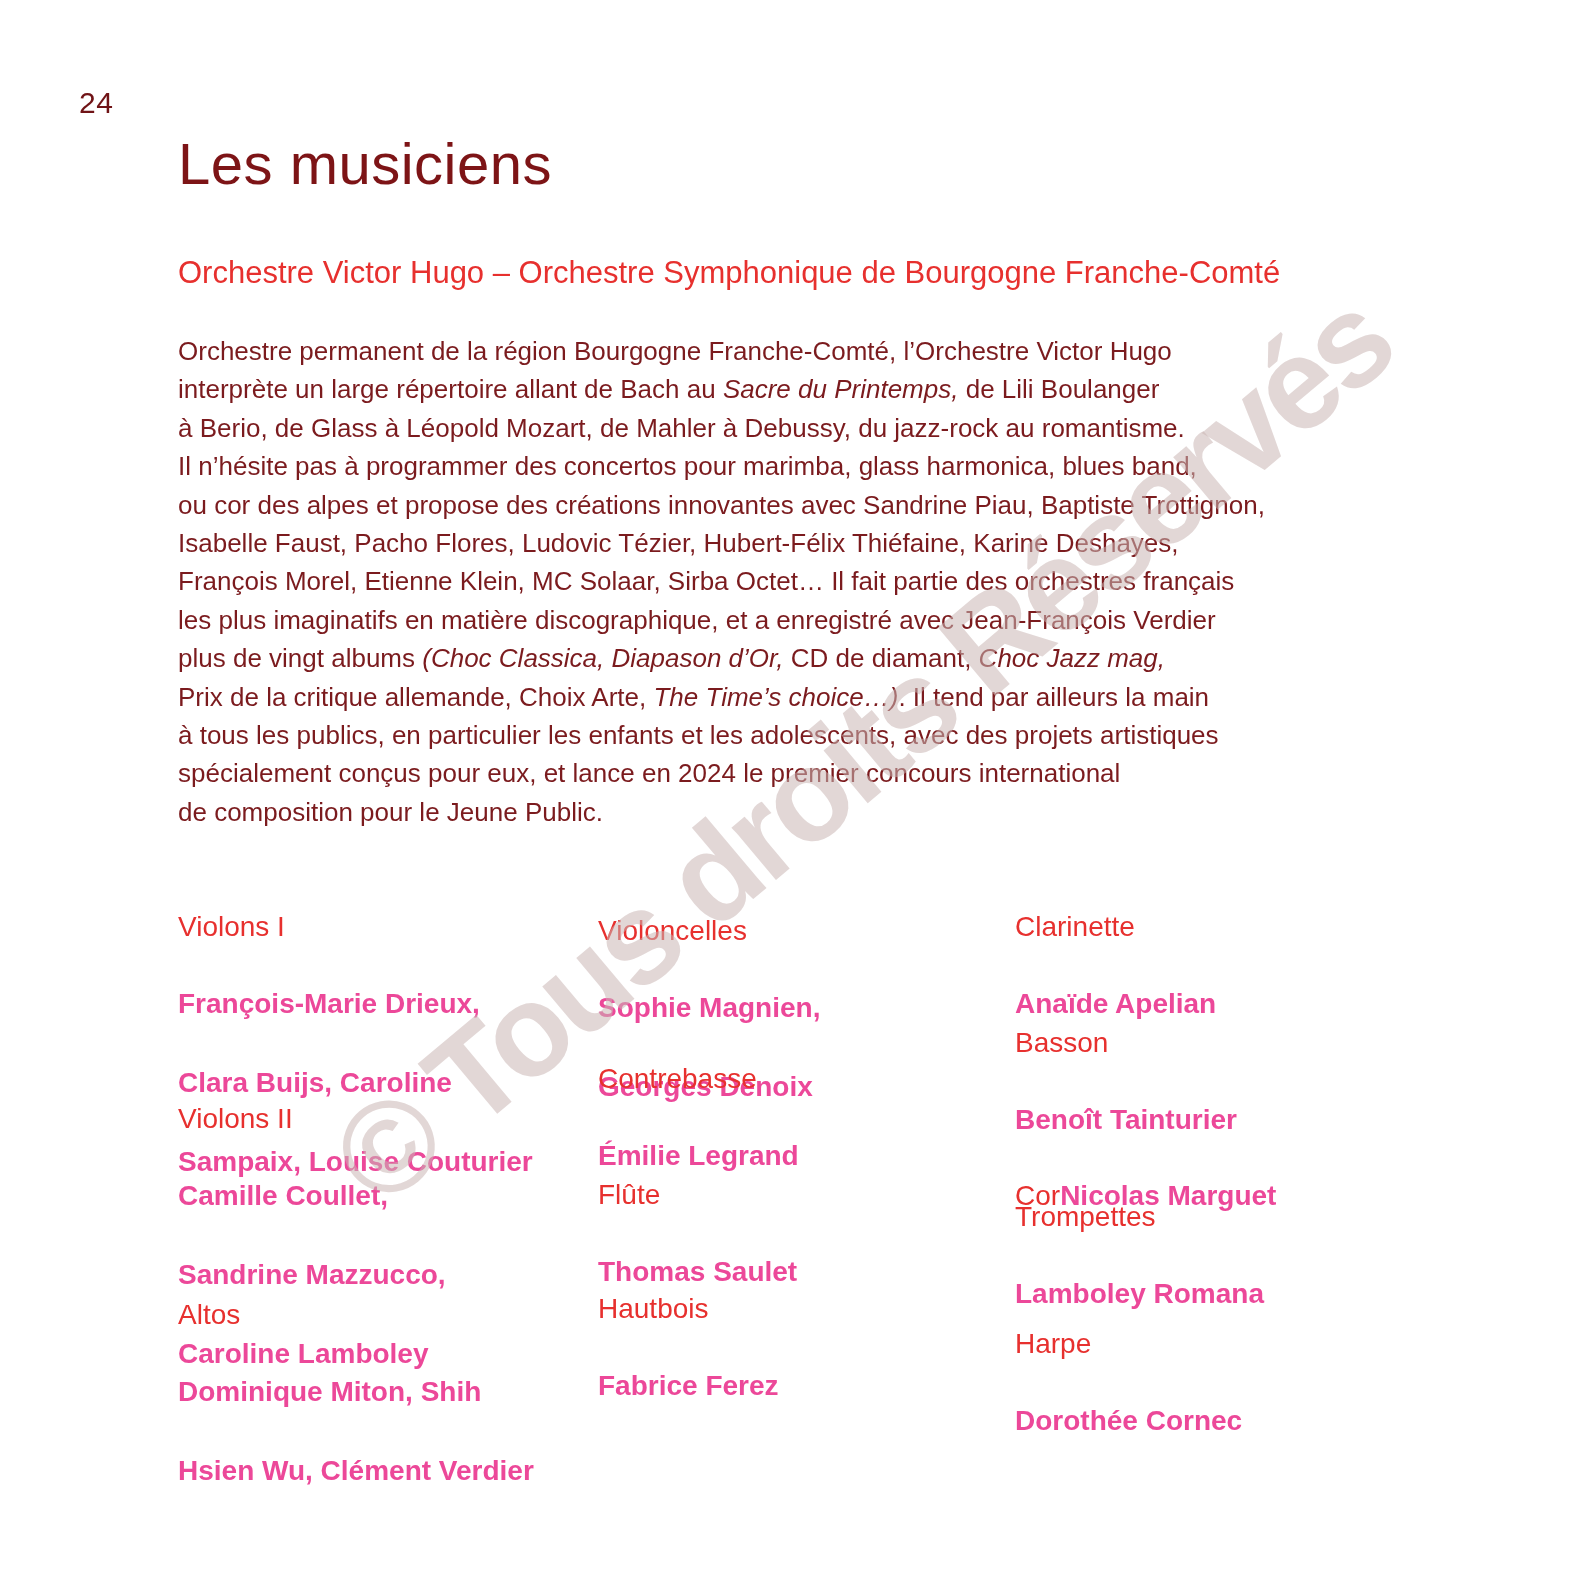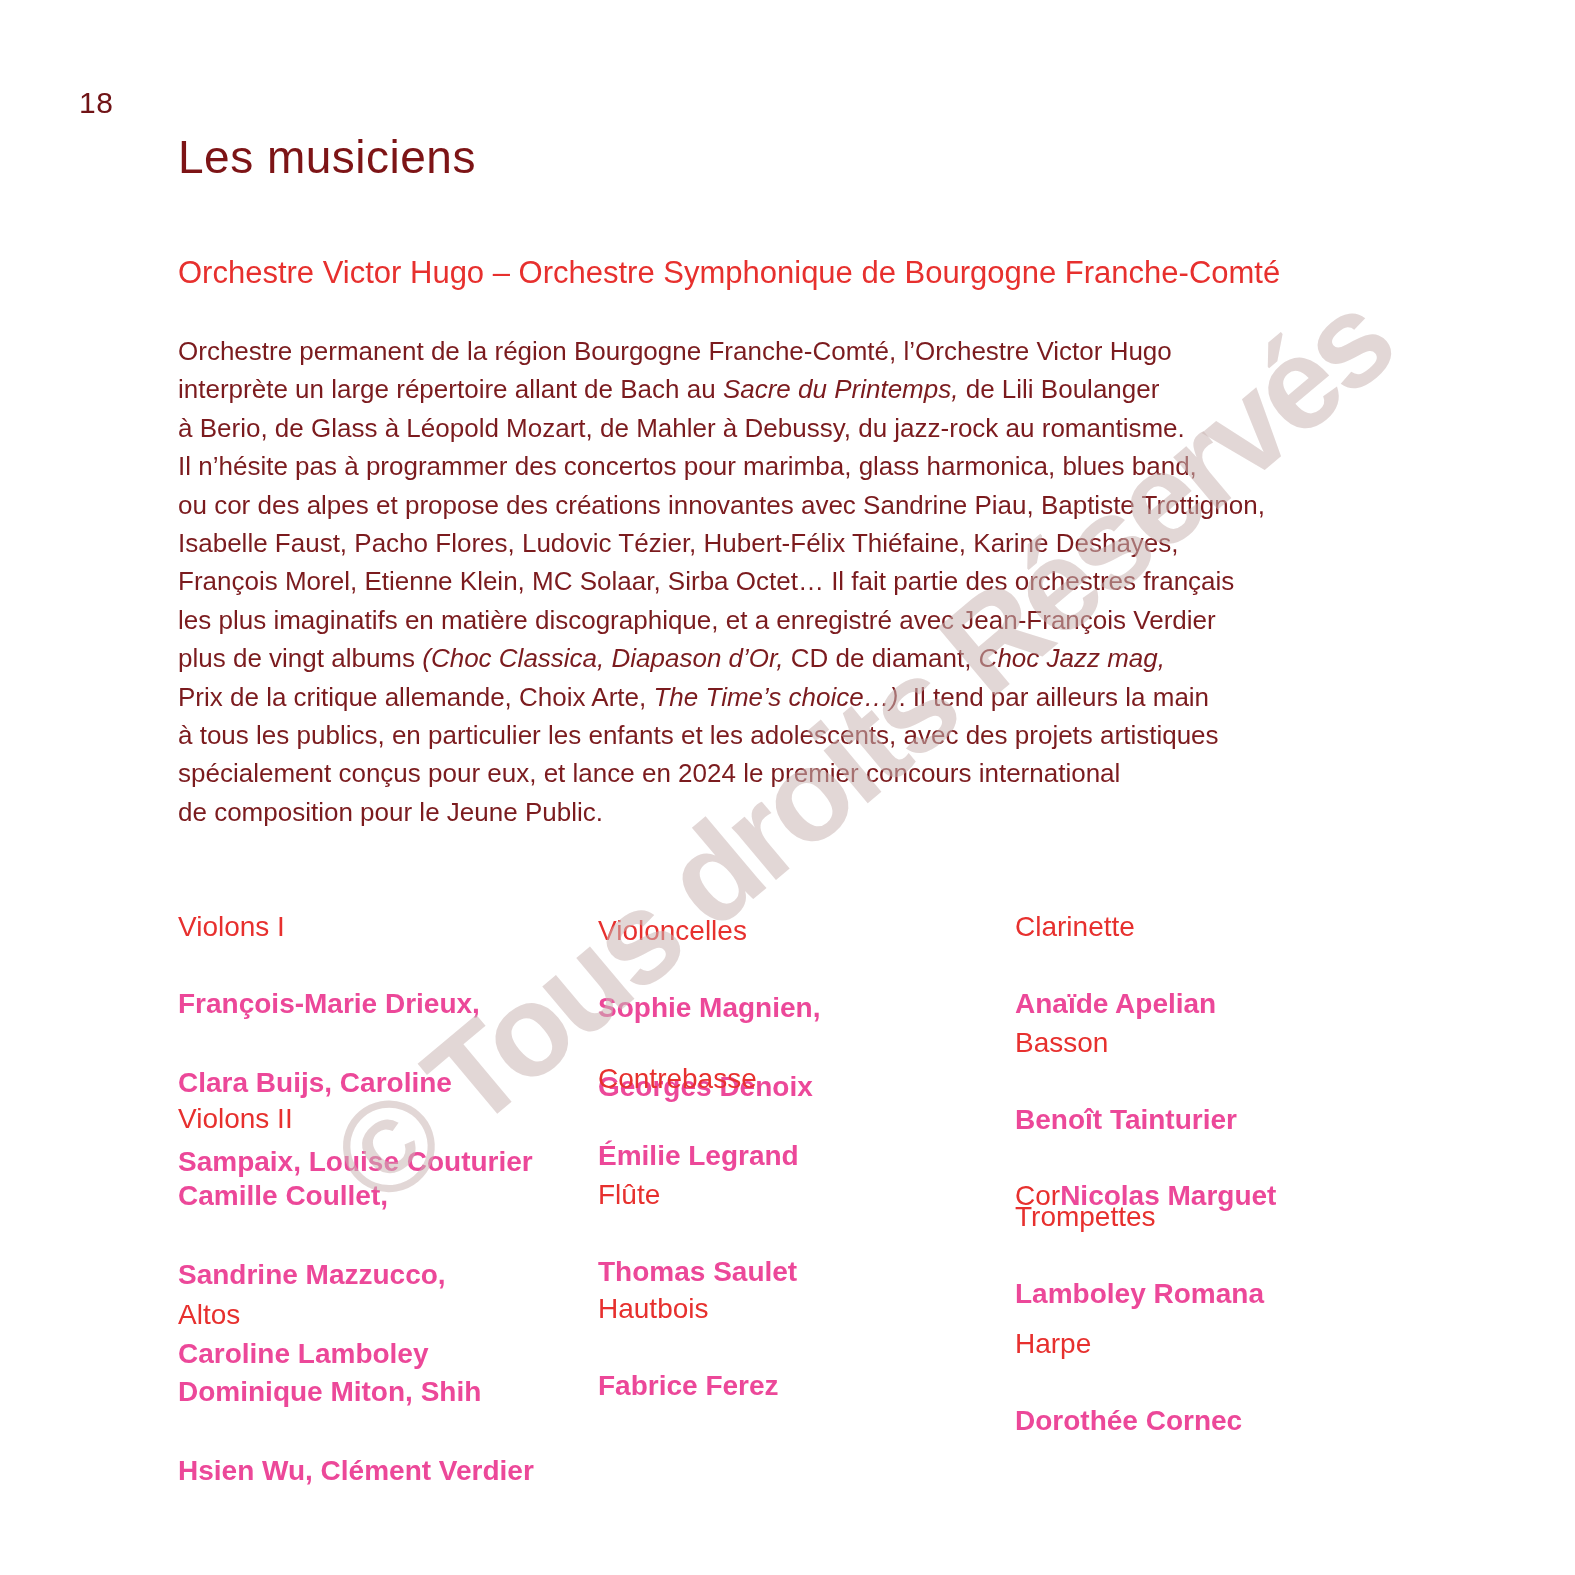--- a/index.html
+++ b/index.html
@@ -6,21 +6,21 @@
   .page {
     position:relative; width:1575px; height:1575px; background:#ffffff;
     font-family:"Liberation Sans", sans-serif; overflow:hidden;
   }
   .page-number {
     position:absolute; left:79px; top:86px;
     font-size:30px; font-weight:500; color:#701316; letter-spacing:0.5px;
   }
   .page-title {
     position:absolute; left:178px; top:130px;
-    font-size:46px; font-weight:400; color:#7d1416; letter-spacing:0.5px;
+    font-size:58px; font-weight:400; color:#7d1416; letter-spacing:0.5px;
   }
   .section-heading {
     position:absolute; left:178px; top:255px;
     font-size:31px; font-weight:500; color:#e7302e;
   }
   .paragraph {
     position:absolute; left:178px; top:332px;
     font-size:26px; line-height:38.4px; font-weight:400; color:#7b1b1e;
   }
   .para-line { white-space:nowrap; }
@@ -46,21 +46,21 @@
     color:rgba(203,183,180,0.55);
     transform:rotate(-40deg); transform-origin:left center;
     white-space:nowrap; z-index:5; pointer-events:none; line-height:130px;
   }
 </style>
 </head>
 <body>
 
 <div class="page">
 
-  <div class="page-number">18</div>
+  <div class="page-number">24</div>
   <div class="page-title">Les musiciens</div>
   <div class="section-heading">Orchestre Victor Hugo – Orchestre Symphonique de Bourgogne Franche-Comté</div>
 
   <div class="paragraph">
       <div class="para-line"><span>Orchestre permanent de la région Bourgogne Franche-Comté, l’Orchestre Victor Hugo</span></div>
       <div class="para-line"><span>interprète un large répertoire allant de Bach au </span><span class="it">Sacre du Printemps,</span><span> de Lili Boulanger</span></div>
       <div class="para-line"><span>à Berio, de Glass à Léopold Mozart, de Mahler à Debussy, du jazz-rock au romantisme.</span></div>
       <div class="para-line"><span>Il n’hésite pas à programmer des concertos pour marimba, glass harmonica, blues band,</span></div>
       <div class="para-line"><span>ou cor des alpes et propose des créations innovantes avec Sandrine Piau, Baptiste Trottignon,</span></div>
       <div class="para-line"><span>Isabelle Faust, Pacho Flores, Ludovic Tézier, Hubert-Félix Thiéfaine, Karine Deshayes,</span></div>

